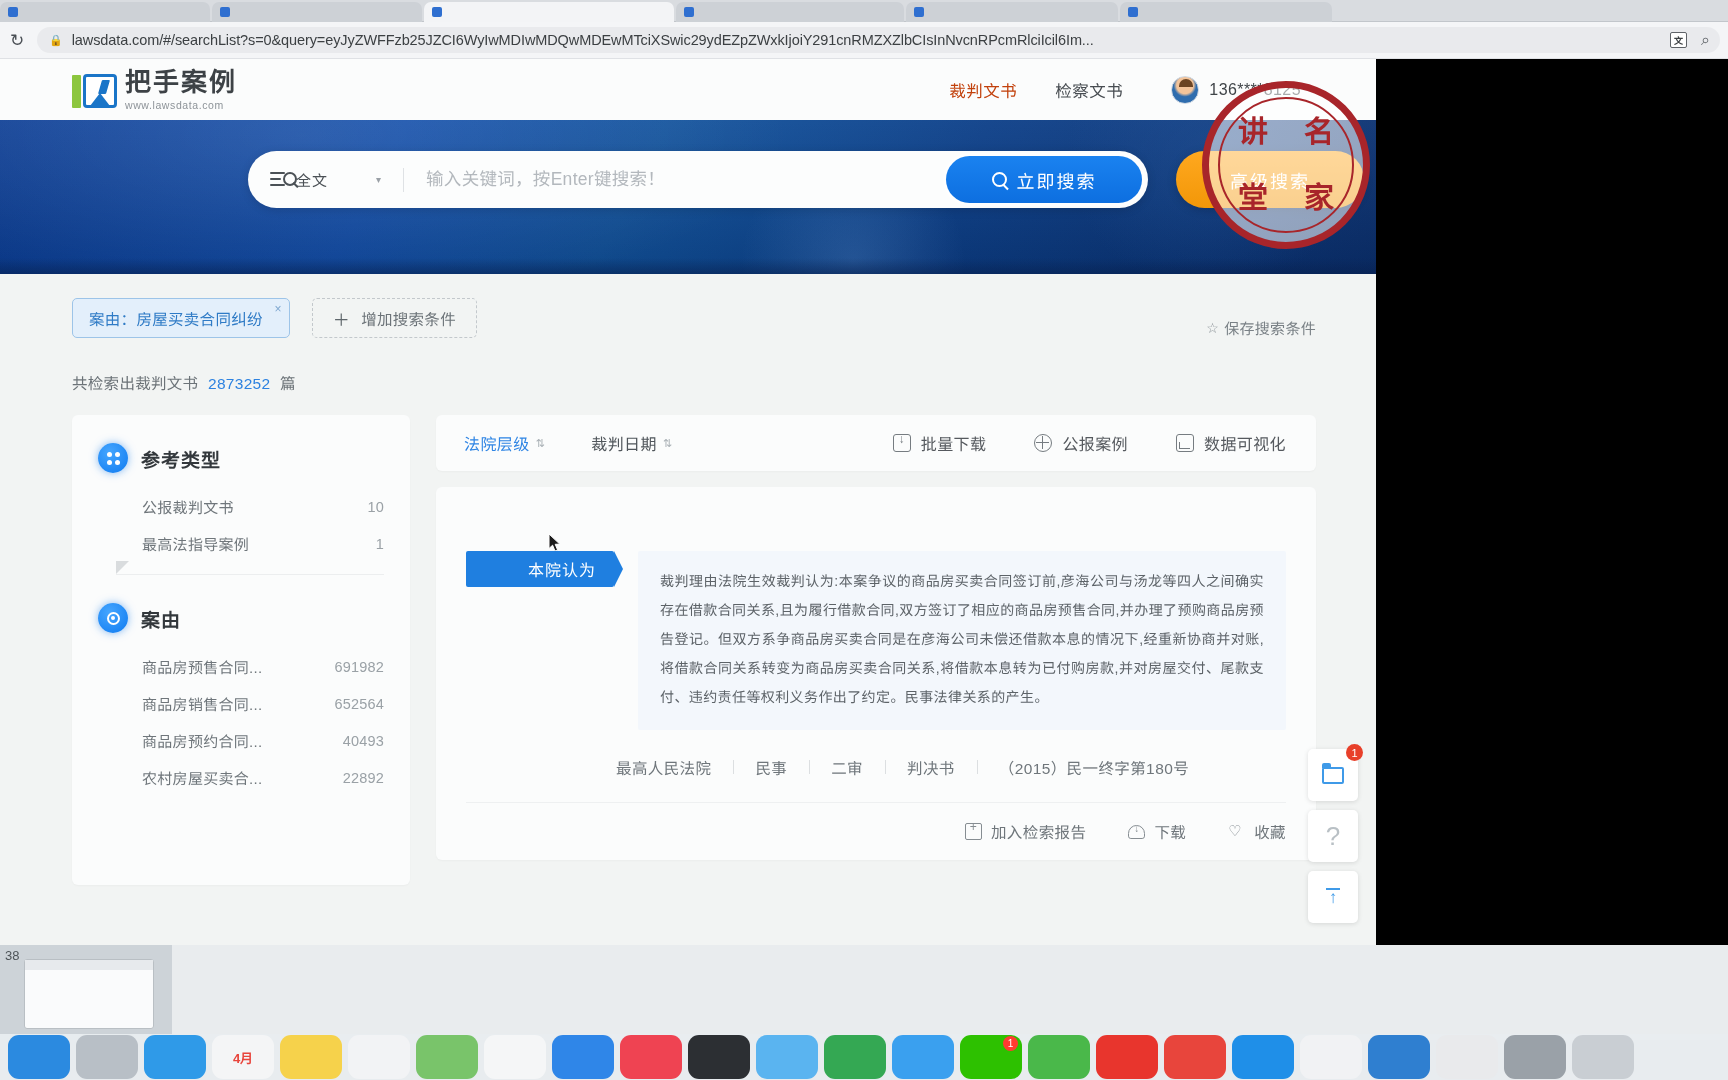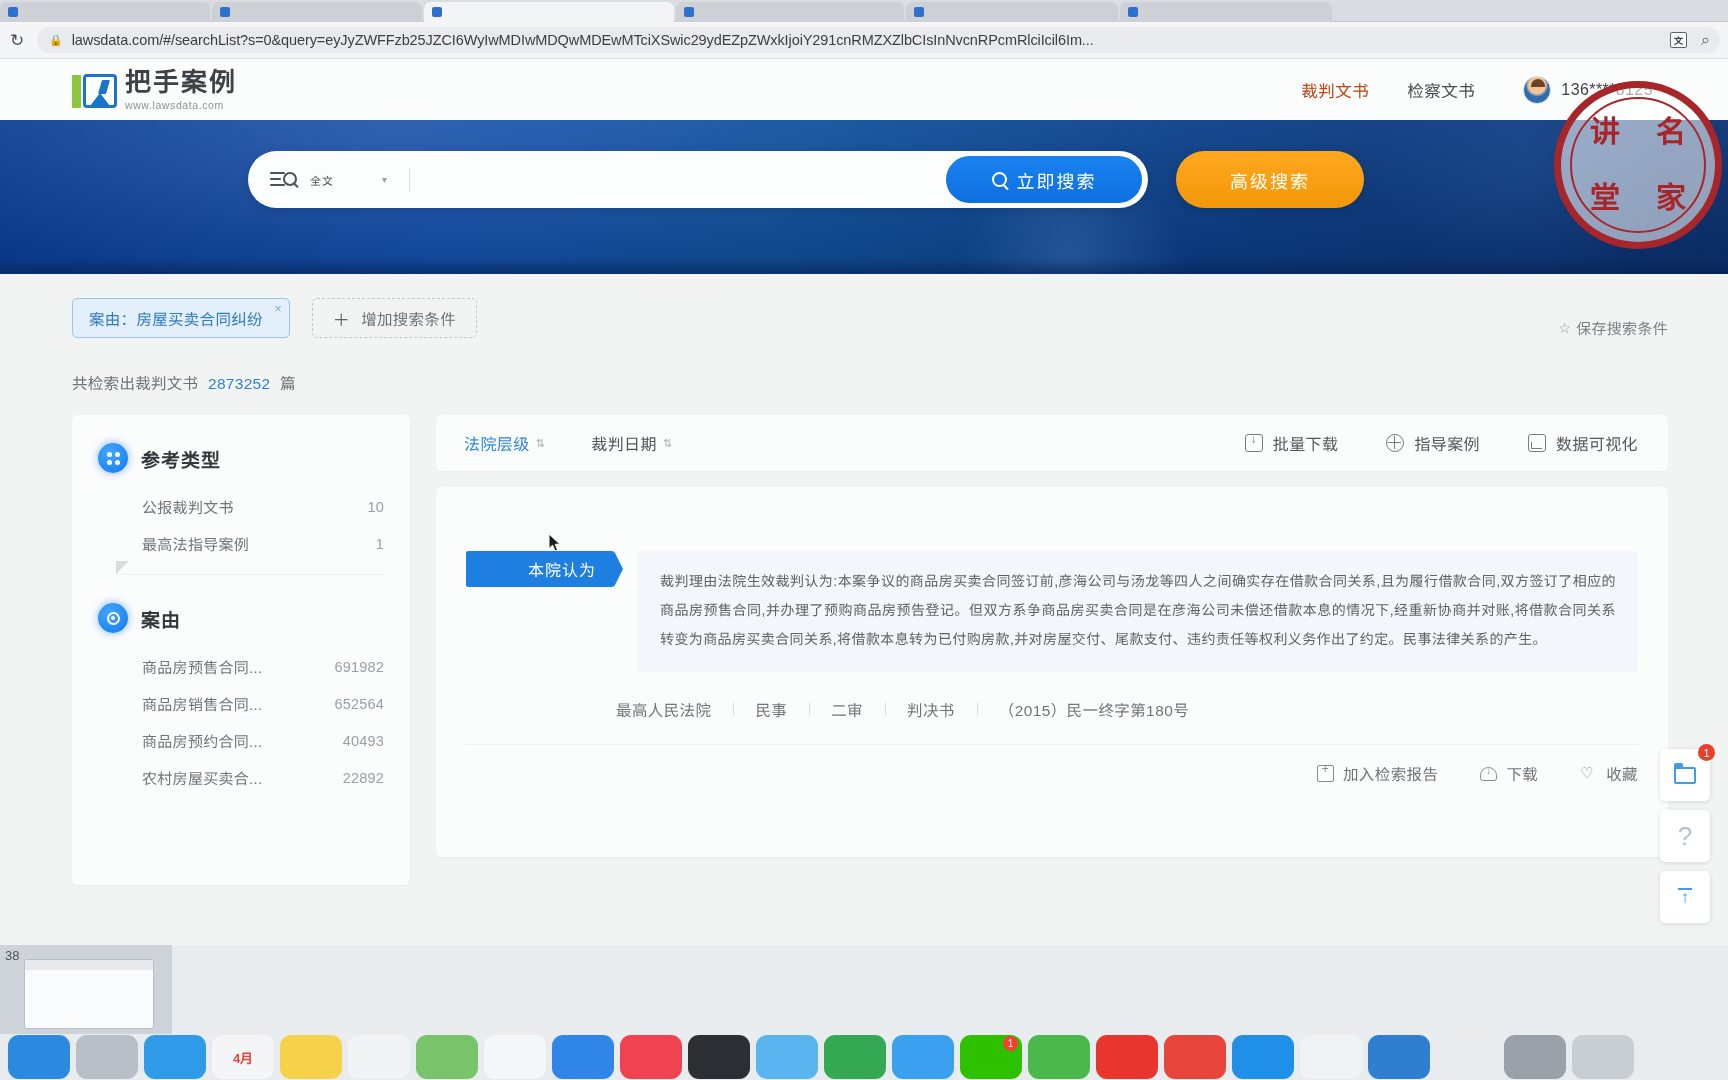--- a/index.html
+++ b/index.html
@@ -51,21 +51,21 @@
   .omni-right-icons { position: absolute; right: 10px; top: 0; height: 26px; display: flex; align-items: center; }
   .translate-icon {
     width: 17px; height: 16px; border: 1.4px solid #5f6368; border-radius: 2px;
     font-size: 9px; color: #3c4043; display:flex; align-items:center; justify-content:center;
     font-weight: bold; background:#fff;
   }
   .omni-search-icon { margin-left: 14px; font-size: 16px; color: #5f6368; }
 
   
   .page {
-    position: absolute; left: 0; top: 59px; width: 1728px; height: 886px;
+    position: absolute; left: 0; top: 59px; width: 1376px; height: 886px;
     background: #f2f4f3; overflow: hidden;
   }
 
   
   .site-header {
     height: 61px; background: #fbfcfc; display: flex; align-items: center;
     padding: 0 60px 0 72px; position: relative;
   }
   .brand { display: flex; align-items: center; }
   .brand-mark { display: flex; align-items: flex-end; height: 36px; }
@@ -139,21 +139,21 @@
   .scope-icon .ln.l2{ top:9px; width:11px;}
   .scope-icon .ln.l3{ top:15px; width:15px;}
   .scope-icon .mag {
     position:absolute; right:-1px; top:3px; width:14px; height:14px; border:2.2px solid #4b5156;
     border-radius:50%;
   }
   .scope-icon .mag:after{
     content:""; position:absolute; right:-4px; bottom:-3px; width:7px; height:2.2px;
     background:#4b5156; transform: rotate(45deg); border-radius:1px;
   }
-  .scope-label { font-size: 11px; color: #4a5055; margin-left: 14px; letter-spacing:1px;}
+  .scope-label { font-size: 15px; color: #4a5055; letter-spacing:1px;}
   .scope-caret { font-size: 10px; color: #9aa0a6; margin-left: 48px; }
   .scope-divider { width:1px; height:24px; background:#dfe2e5; margin-left: 22px; }
   .search-input {
     flex: 1; border: 0; outline: none; background: transparent; margin-left: 22px;
     font-size: 17.5px; color: #3c4043; font-family: inherit;
   }
   .search-input::placeholder { color: #b3b8bd; letter-spacing: .3px; }
   .btn-search {
     position: absolute; right: 6px; top: 5px; width: 196px; height: 47px; border-radius: 24px;
     background: linear-gradient(180deg,#1a82f0,#0d6fe0); color: #fff; border: 0;
@@ -458,20 +458,21 @@
         <div class="searchbox">
           <span class="scope-icon">
             <i class="ln l1"></i>
               <i class="ln l2"></i>
               <i class="ln l3"></i>
               <i class="mag"></i>
           </span>
           <span class="scope-label">全文</span>
           <span class="scope-caret">▾</span>
           <span class="scope-divider"></span>
+          <input class="search-input" type="text" placeholder="输入关键词，按Enter键搜索！" style="">
           <button class="btn-search">
             <span class="mg"></span>
             <span>立即搜索</span>
           </button>
         </div>
         <button class="btn-advanced">高级搜索</button>
       </div>
     </div>
 
     <div class="content">
@@ -566,21 +567,21 @@
               <span>裁判日期</span>
               <span class="sort-arrows">⇅</span>
             </div>
             <div class="toolbar-actions">
               <div class="tool-act">
                 <span class="tool-ico dl"></span>
                 <span>批量下载</span>
               </div>
               <div class="tool-act">
                 <span class="tool-ico cube"></span>
-                <span>指导案例</span>
+                <span>公报案例</span>
               </div>
               <div class="tool-act">
                 <span class="tool-ico chart"></span>
                 <span>数据可视化</span>
               </div>
             </div>
           </div>
 
           <div class="result-card">
 

